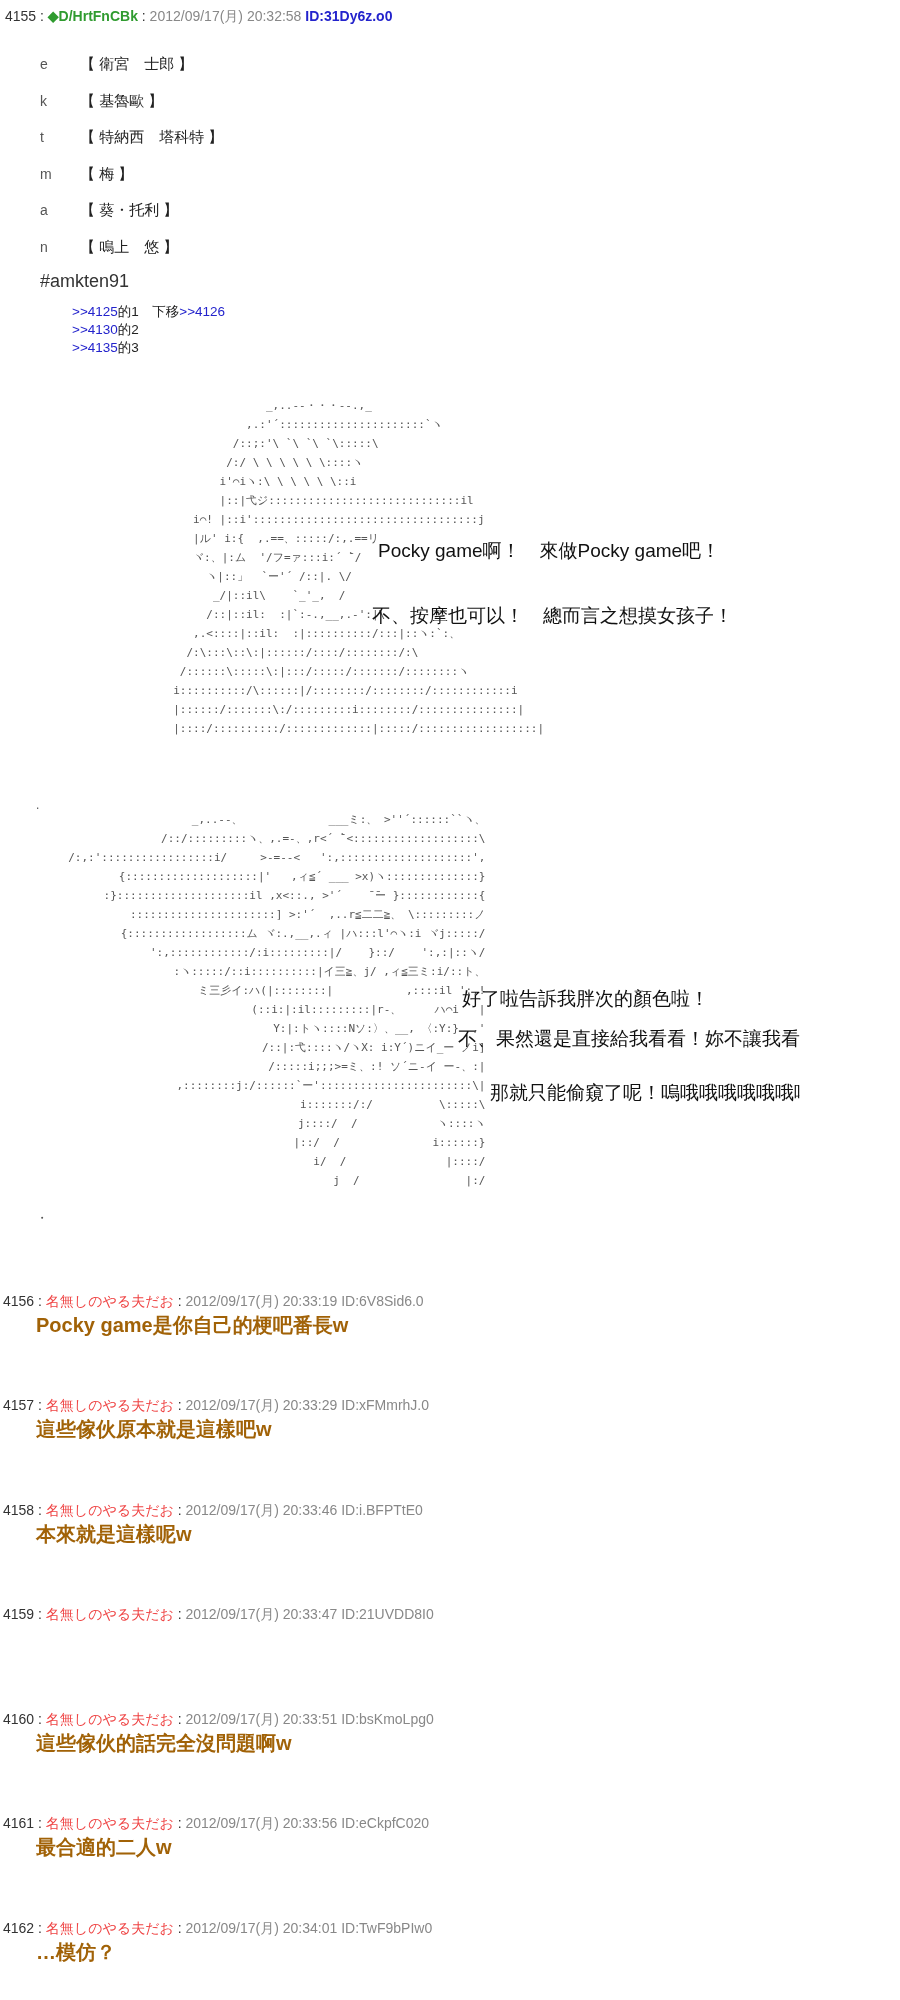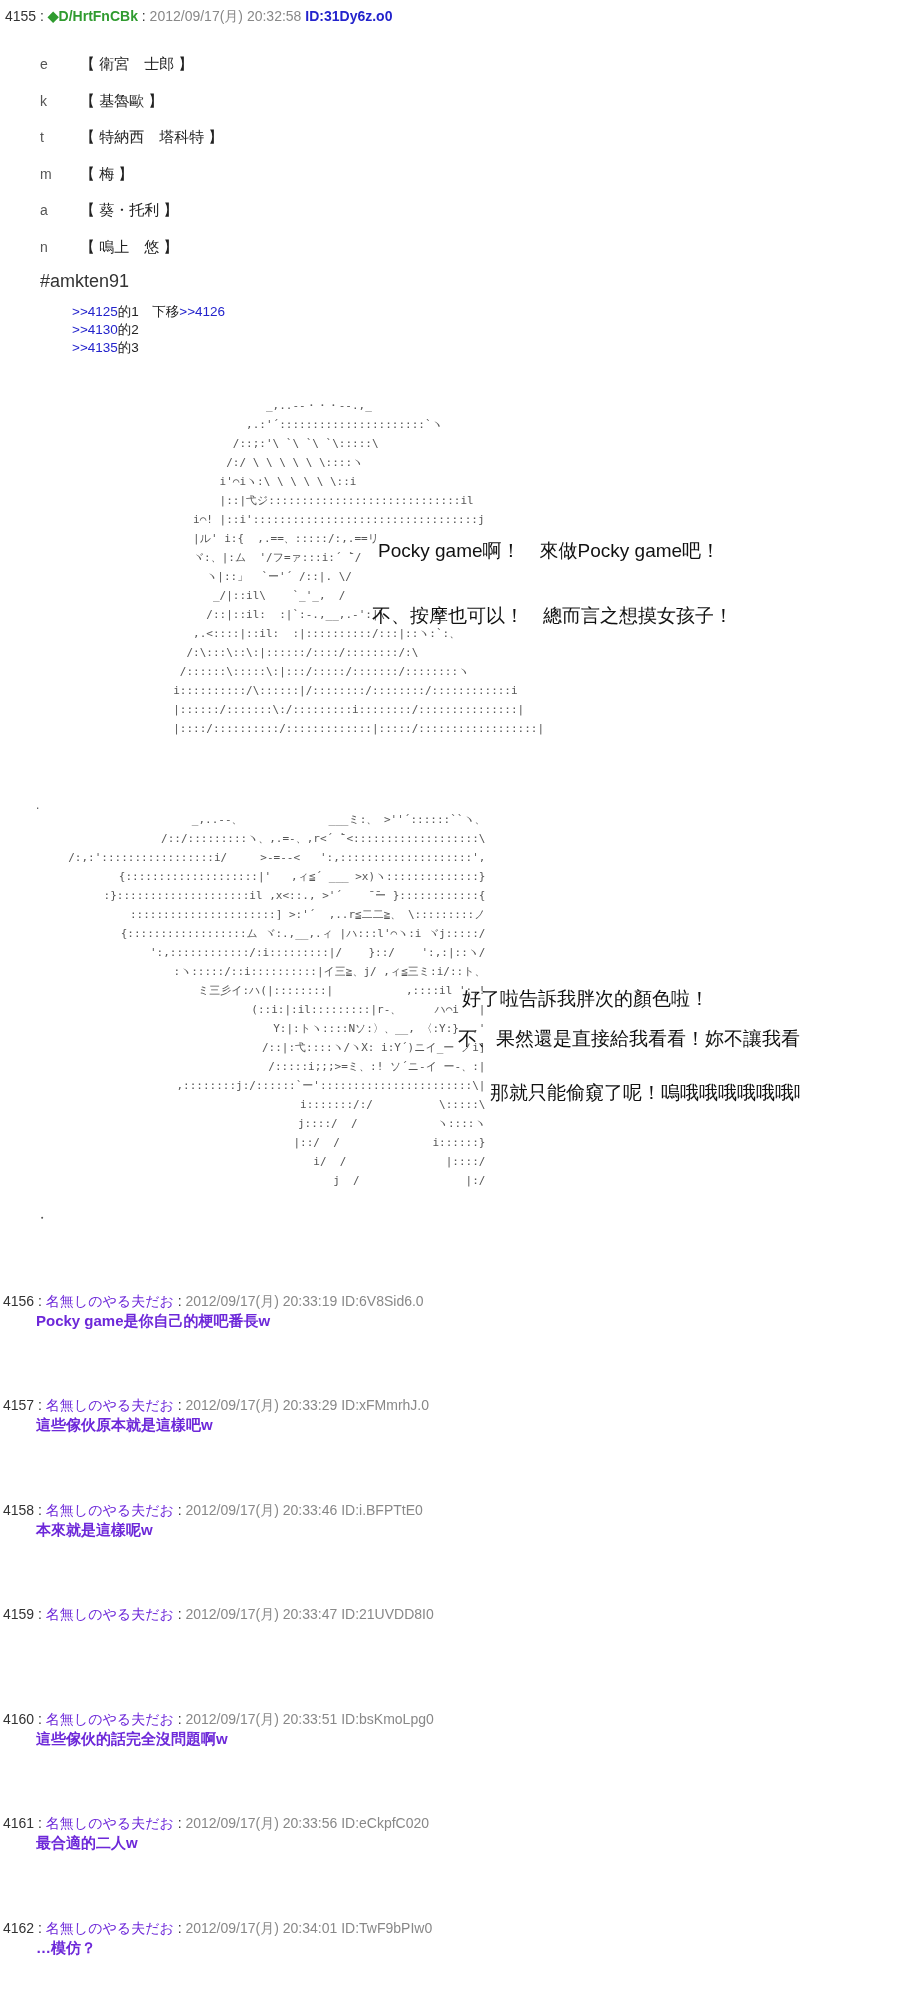--- a/index.html
+++ b/index.html
@@ -1,33 +1,33 @@
 <!DOCTYPE html>
 <html><head>
 <meta charset="utf-8">
 <style>
   html,body{margin:0;padding:0;background:#ffffff;}
   .page{position:relative;width:800px;height:2000px;background:#ffffff;
         font-family:"Liberation Sans",sans-serif;color:#000;overflow:hidden;}
   .abs{position:absolute;white-space:nowrap;}
   .hdr{font-size:14px;color:#333;}
   .trip{color:#2f9b2f;font-weight:bold;}
-  .pname{color:#6d28d9;}
+  .pname{color:#ef4444;}
   .meta{color:#888;}
   .pid-blue{color:#2323cc;font-weight:bold;}
   .link{color:#2323cc;cursor:pointer;}
   .cast{font-size:15px;color:#222;}
   .cast .key{display:inline-block;width:40px;color:#555;font-size:14px;}
   .tag{font-size:18px;color:#333;}
   .anchor-line{font-size:13.5px;color:#222;line-height:18px;}
   .aa{font-family:"DejaVu Sans Mono",monospace;font-size:11px;line-height:19px;
       color:#555;white-space:pre;}
   .say{font-size:19px;color:#111;}
   .reply-num{color:#333;}
-  .reply-body{font-size:15px;font-weight:bold;color:#6d28d9;}
+  .reply-body{font-size:20px;font-weight:bold;color:#a16207;}
   .dot{font-size:12px;color:#555;}
 </style>
 </head>
 <body>
 
 <div class="page">
 
   <div class="abs hdr" style="left:5px;top:8px;">
     <span class="reply-num">4155</span><span> : </span><span class="trip">◆D/HrtFnCBk</span><span> : </span><span class="meta">2012/09/17(月) 20:32:58</span><span>&nbsp;</span><span class="pid-blue">ID:31Dy6z.o0</span>
   </div>

